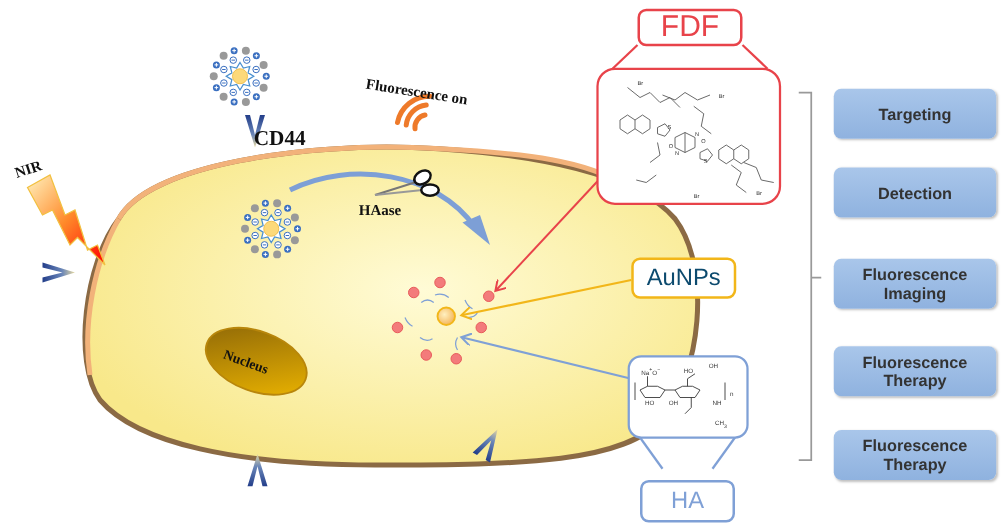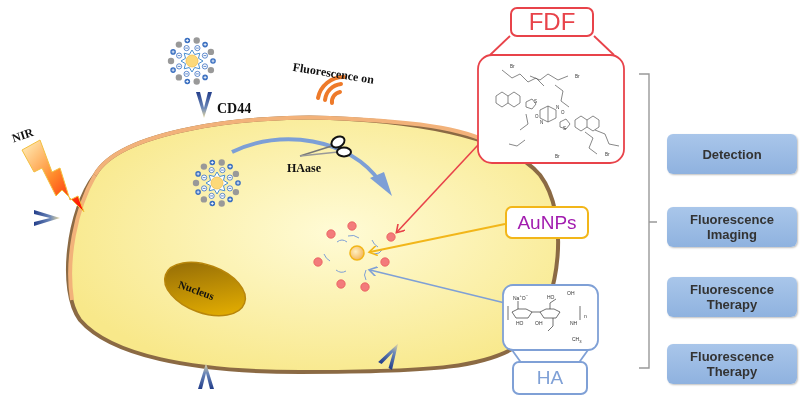--- a/index.html
+++ b/index.html
@@ -241,43 +241,49 @@
     <path d="M512,312 l6,-3 8,0 6,3 -4,6 -12,0 z"></path>
     <path d="M540,312 l6,-3 8,0 6,3 -4,6 -12,0 z"></path>
     <path d="M532,312 l8,0"></path>
     <path d="M518,309 l0,-8"></path>
     <path d="M550,309 l0,-6 l6,-4"></path>
     <path d="M553,318 l0,8 l-5,5"></path>
     <path d="M508,306 l0,14 M580,306 l0,14"></path>
   </g>
 </svg>
 
-<div class="lbl" style="left:217px;top:101px;font-size:14px">CD44</div>
+<div class="lbl" style="left:203px;top:101px;font-size:17px">CD44</div>
 <div class="lbl" style="left:294px;top:60px;font-size:12px;transform:rotate(9deg);transform-origin:left top">Fluorescence on</div>
 <div class="lbl" style="left:10px;top:132px;font-size:12px;transform:rotate(-18deg);transform-origin:left top">NIR</div>
 <div class="lbl" style="left:287px;top:161px;font-size:12px">HAase</div>
 <div class="lbl" style="left:181px;top:278px;font-size:11px;transform:rotate(20deg);transform-origin:left top">Nucleus</div>
 
 <div class="box-label" style="left:510px;top:7px;width:84px;height:30px;border:2px solid #e8434a;color:#e8434a;font-size:24px;line-height:26px">FDF</div>
-<div class="box-label" style="left:505px;top:206px;width:84px;height:33px;border:2px solid #f2b619;color:#a21caf;font-size:19px;line-height:29px">AuNPs</div>
-<div class="box-label" style="left:512px;top:361px;width:76px;height:34px;border:2px solid #7fa0d6;color:#7fa0d6;font-size:19px;line-height:30px">HA</div>
+<div class="box-label" style="left:505px;top:206px;width:84px;height:33px;border:2px solid #f2b619;color:#0c4a6e;font-size:19px;line-height:29px">AuNPs</div>
+<div class="box-label" style="left:512px;top:384px;width:76px;height:34px;border:2px solid #7fa0d6;color:#7fa0d6;font-size:19px;line-height:30px">HA</div>
 
 <div style="position:absolute;left:513px;top:293px;font-family:'Liberation Sans',sans-serif;font-size:5px;color:#333"><span>Na</span><sup>+</sup><span>O</span><sup>−</sup></div>
 <div style="position:absolute;left:547px;top:294px;font-family:'Liberation Sans',sans-serif;font-size:5px;color:#333">HO</div>
 <div style="position:absolute;left:567px;top:290px;font-family:'Liberation Sans',sans-serif;font-size:5px;color:#333">OH</div>
 <div style="position:absolute;left:516px;top:320px;font-family:'Liberation Sans',sans-serif;font-size:5px;color:#333">HO</div>
 <div style="position:absolute;left:535px;top:320px;font-family:'Liberation Sans',sans-serif;font-size:5px;color:#333">OH</div>
 <div style="position:absolute;left:570px;top:320px;font-family:'Liberation Sans',sans-serif;font-size:5px;color:#333">NH</div>
 <div style="position:absolute;left:572px;top:336px;font-family:'Liberation Sans',sans-serif;font-size:5px;color:#333"><span>CH</span><sub>3</sub></div>
 <div style="position:absolute;left:584px;top:313px;font-family:'Liberation Sans',sans-serif;font-size:5px;color:#333">n</div>
 
 <svg width="30" height="300" style="position:absolute;left:637px;top:72px">
   <path d="M2,2 L12,2 L12,296 L2,296 M12,150 L20,150" fill="none" stroke="#999" stroke-width="1.4"></path>
 </svg>
 
+<div class="func" style="top:71px">
+      <div>
+        <div>Targeting</div>
+        <div></div>
+      </div>
+    </div>
 <div class="func" style="top:134px">
       <div>
         <div>Detection</div>
         <div></div>
       </div>
     </div>
 <div class="func" style="top:207px">
       <div>
         <div>Fluorescence</div>
         <div>Imaging</div>

